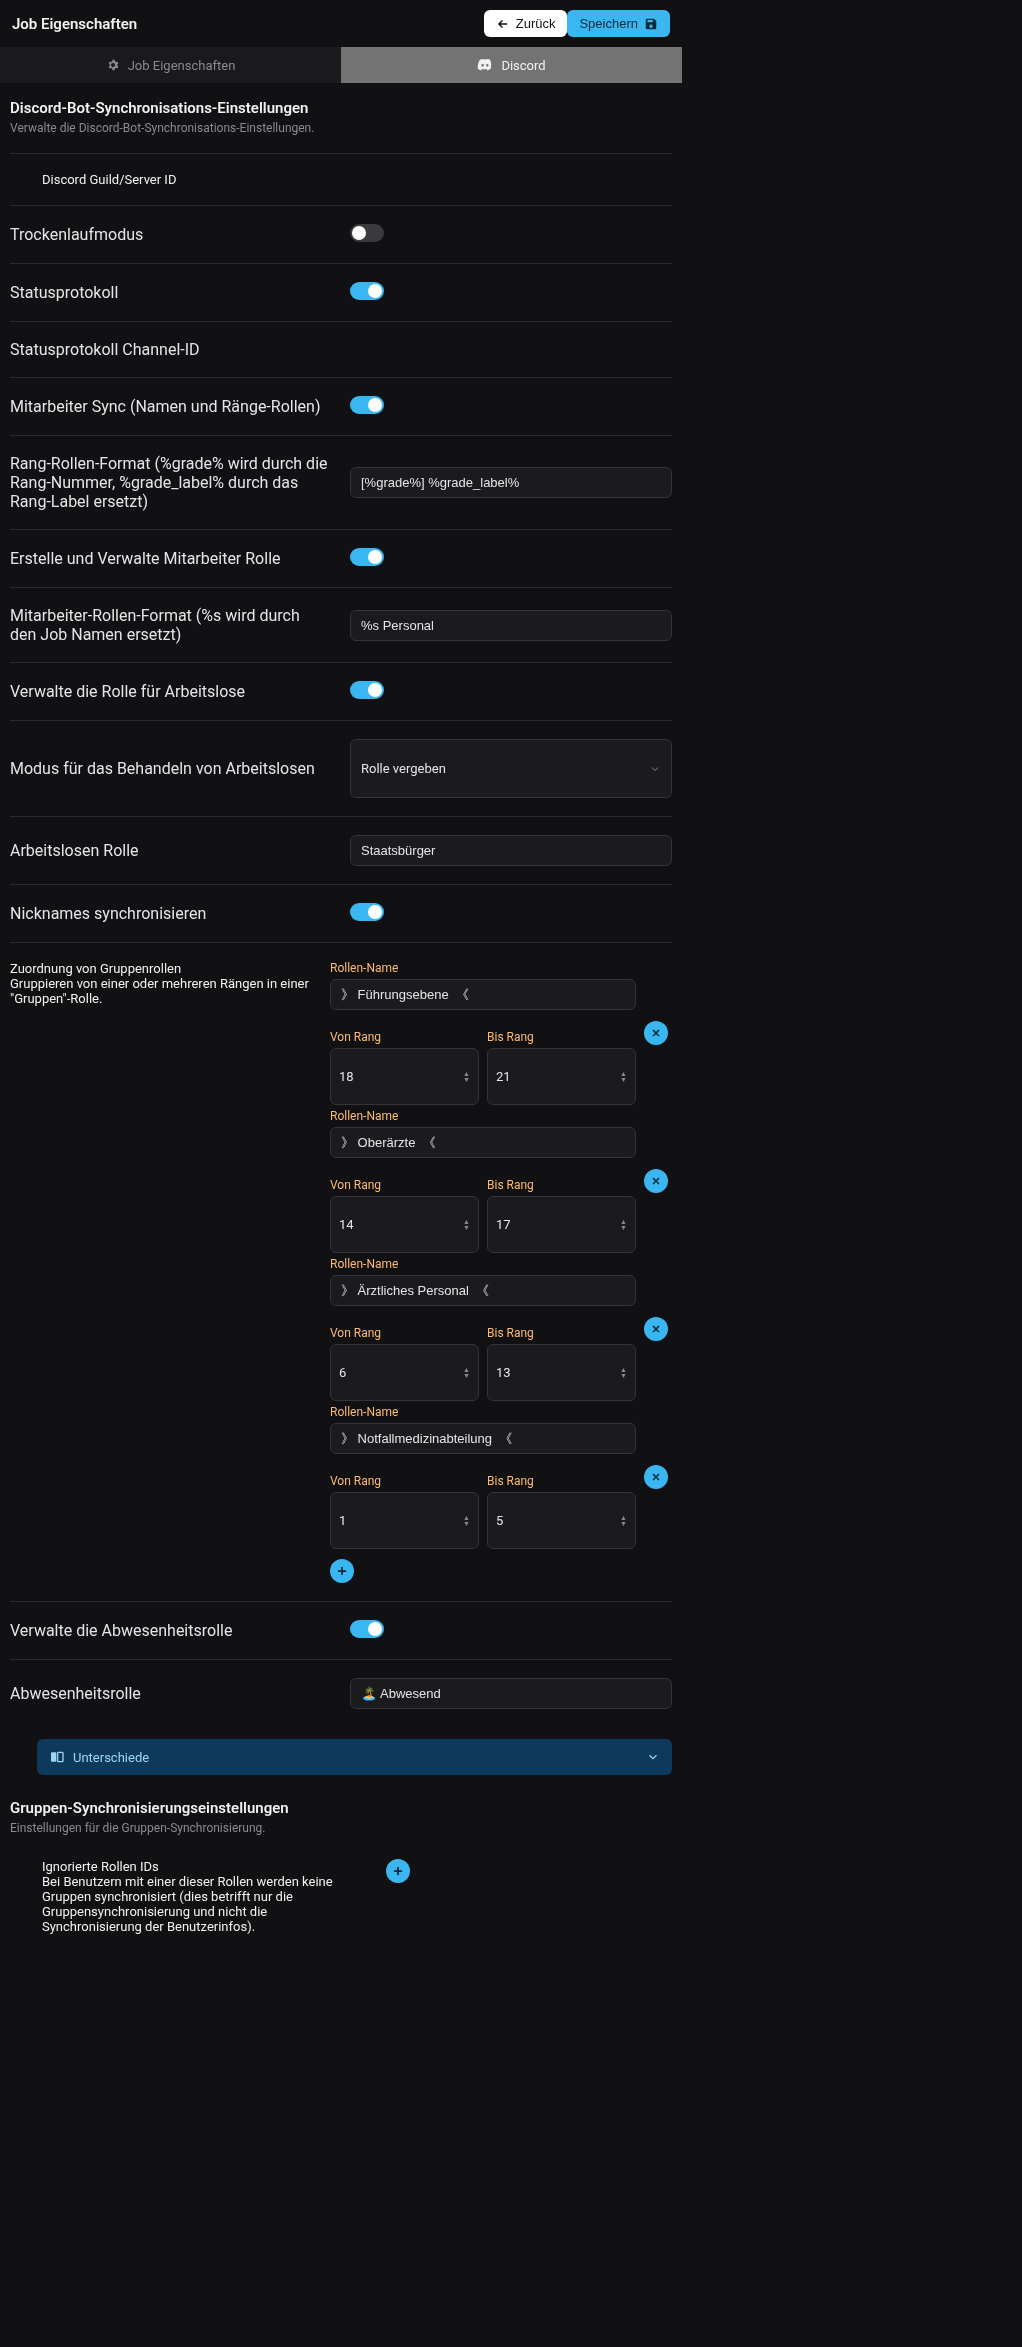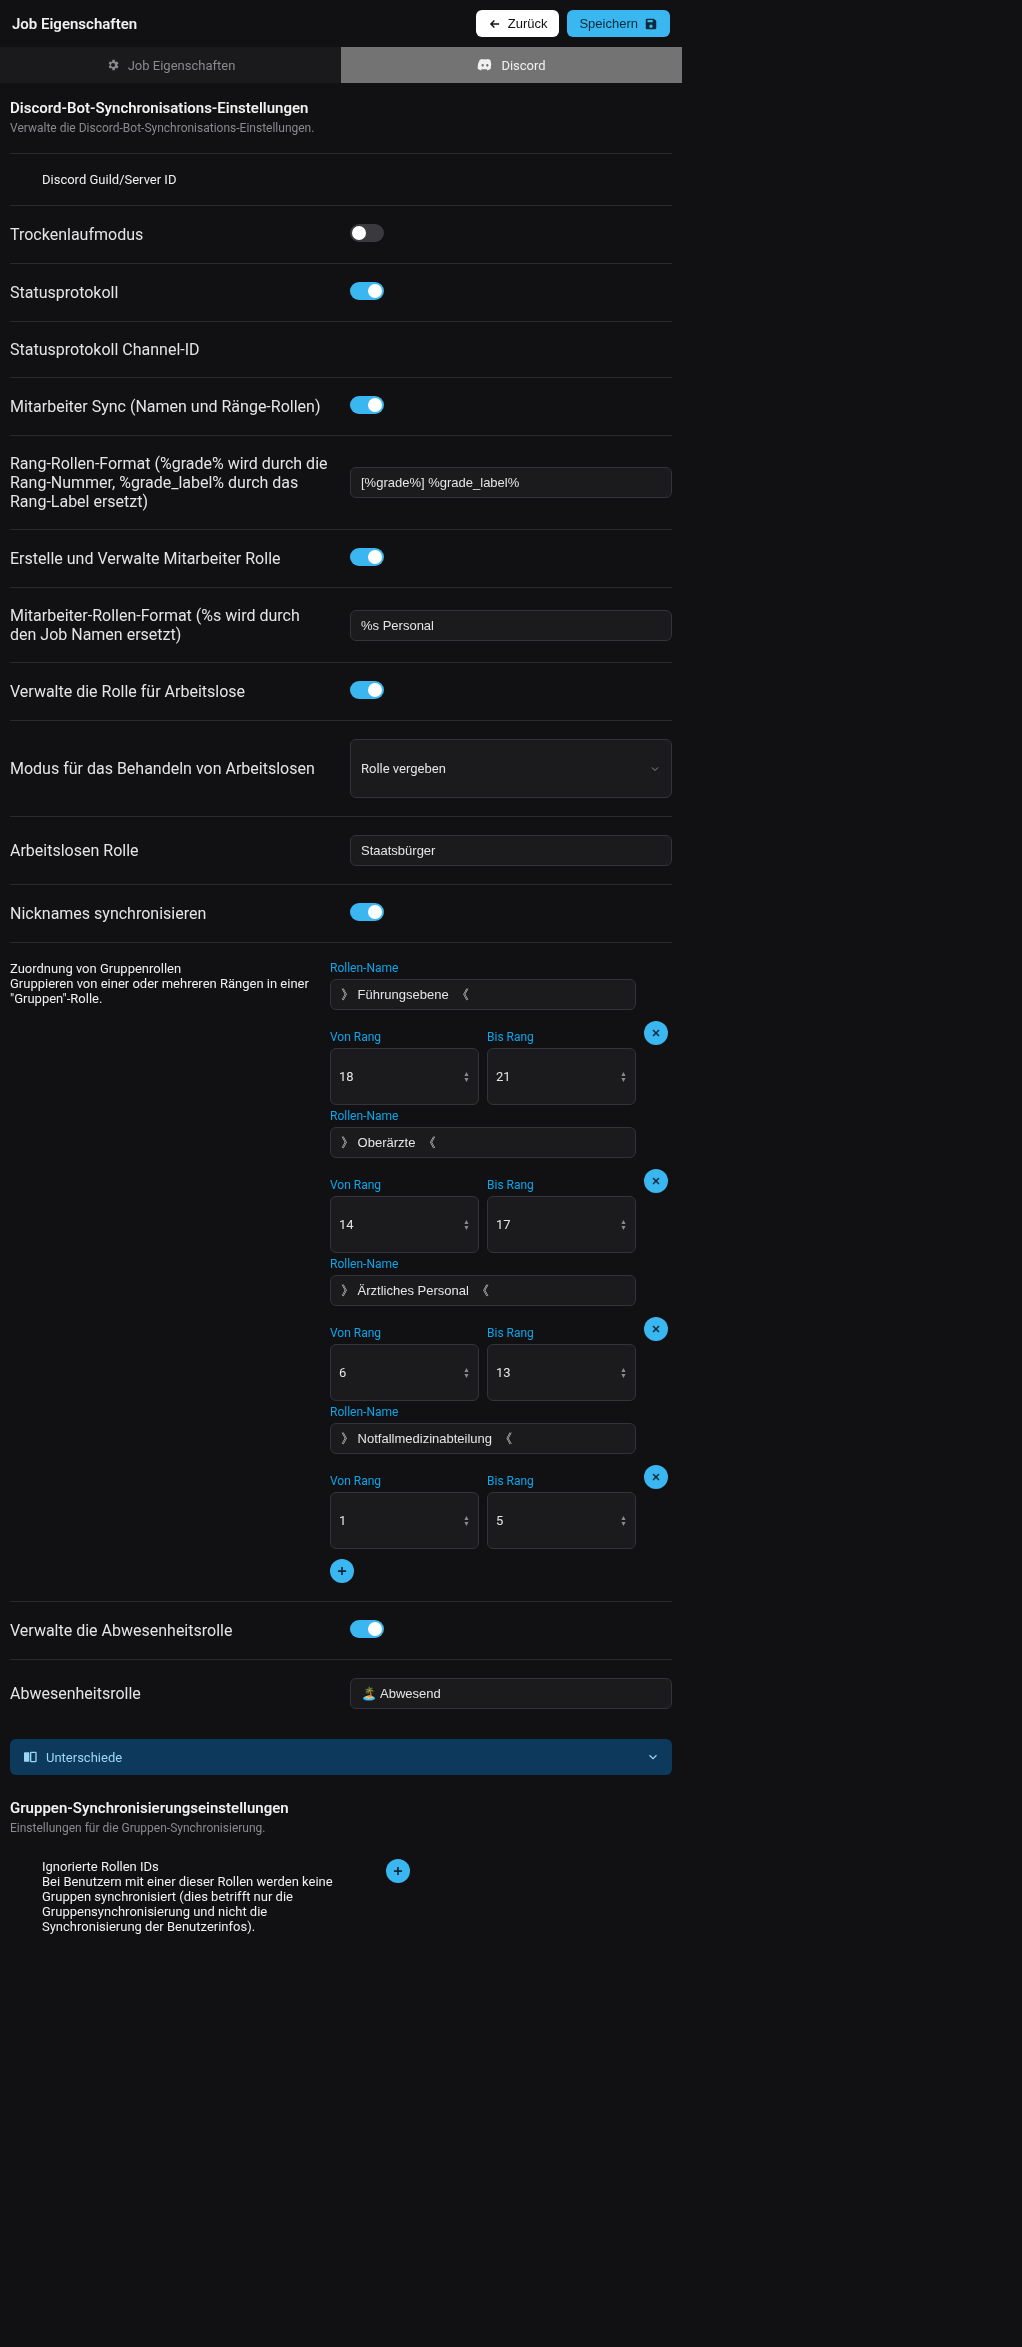--- a/index.html
+++ b/index.html
@@ -10,21 +10,21 @@
     font-size: 13px;
     width: 682px;
   }
   .topbar {
     display: flex;
     justify-content: space-between;
     align-items: center;
     padding: 10px 12px;
   }
   .title { font-size: 15px; font-weight: 600; }
-  .topbtns { display: flex; gap: 8px; }
+  .topbtns { display: flex; }
   .btn {
     display: inline-flex;
     align-items: center;
     gap: 6px;
     padding: 6px 12px;
     border-radius: 6px;
     font-size: 13px;
     font-weight: 500;
     cursor: pointer;
     border: none;
@@ -109,21 +109,21 @@
     border-radius: 6px;
     padding: 21px 10px;
     color: #e5e5e7;
     font-size: 13px;
     display: flex;
     justify-content: space-between;
     align-items: center;
     cursor: pointer;
   }
   .group-block { position: relative; margin-bottom: 4px; }
-  .group-label-small { font-size: 12px; color: #0ea5e9; margin-bottom: 4px; display:block; }
+  .group-label-small { font-size: 12px; color: #fdba74; margin-bottom: 4px; display:block; }
   .group-cols { display: flex; gap: 8px; margin-top: 20px; }
   .group-cols > div { flex: 1; }
   .numinput {
     width: 100%;
     background: #1b1b1e;
     border: 1px solid #333338;
     border-radius: 6px;
     padding: 20px 8px;
     color: #e5e5e7;
     font-size: 13px;
@@ -156,20 +156,21 @@
   .diff-bar {
     background: #0d3a5c;
     border-radius: 6px;
     padding: 10px 12px;
     display: flex;
     align-items: center;
     justify-content: space-between;
     color: #9cd6f5;
     margin-top: 30px;
     cursor: pointer;
+    margin-left: 27px;
   }
   .diff-bar .left { display: flex; align-items: center; gap: 8px; }
   .stack-row { display: flex; gap: 24px; margin-left: 32px; }
   .stack-row .label { flex: 0 0 320px; }
   .stack-row .control { flex: 1; }
   svg { display: block; }
 </style>
 </head>
 <body>
 

